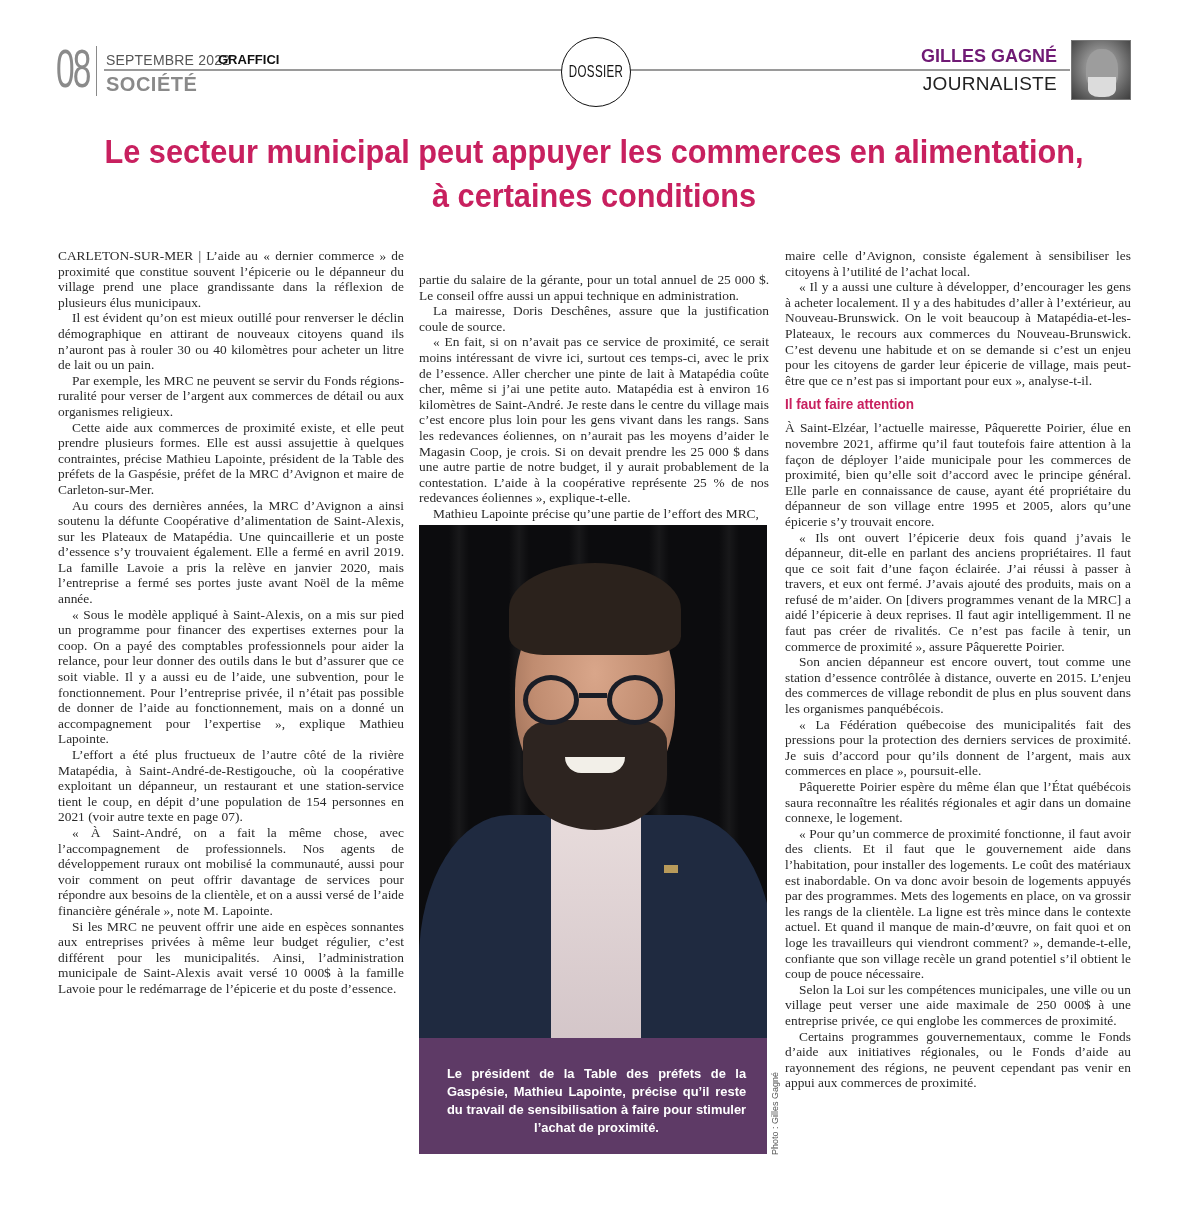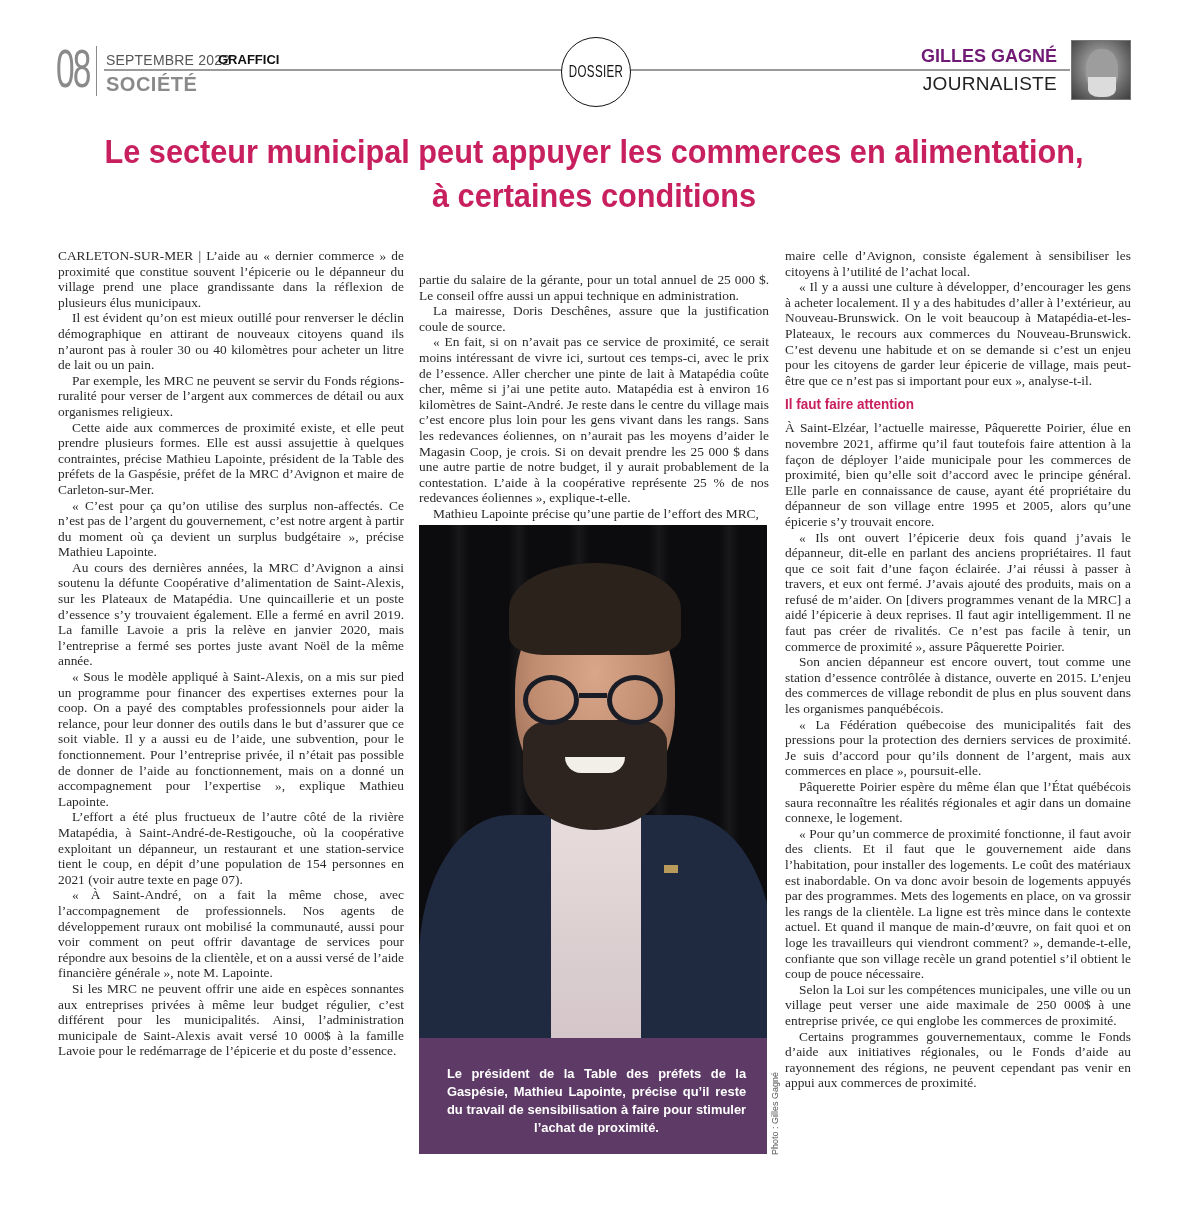--- a/index.html
+++ b/index.html
@@ -71,21 +71,20 @@
   <div class="beard"></div>
 </div>
 
 <h1 class="headline">Le secteur municipal peut appuyer les commerces en alimentation, à certaines conditions</h1>
 
 <div class="col col-1">
   <p class="noindent">CARLETON-SUR-MER | L’aide au « dernier commerce » de proximité que constitue souvent l’épicerie ou le dépanneur du village prend une place grandissante dans la réflexion de plusieurs élus municipaux.</p>
   <p>Il est évident qu’on est mieux outillé pour renverser le déclin démographique en attirant de nouveaux citoyens quand ils n’auront pas à rouler 30 ou 40 kilomètres pour acheter un litre de lait ou un pain.</p>
   <p>Par exemple, les MRC ne peuvent se servir du Fonds régions-ruralité pour verser de l’argent aux commerces de détail ou aux organismes religieux.</p>
   <p>Cette aide aux commerces de proximité existe, et elle peut prendre plusieurs formes. Elle est aussi assujettie à quelques contraintes, précise Mathieu Lapointe, président de la Table des préfets de la Gaspésie, préfet de la MRC d’Avignon et maire de Carleton-sur-Mer.</p>
-  <p>« C’est pour ça qu’on utilise des surplus non-affectés. Ce n’est pas de l’argent du gouvernement, c’est notre argent à partir du moment où ça devient un surplus budgétaire », précise Mathieu Lapointe.</p>
   <p>Au cours des dernières années, la MRC d’Avignon a ainsi soutenu la défunte Coopérative d’alimentation de Saint-Alexis, sur les Plateaux de Matapédia. Une quincaillerie et un poste d’essence s’y trouvaient également. Elle a fermé en avril 2019. La famille Lavoie a pris la relève en janvier 2020, mais l’entreprise a fermé ses portes juste avant Noël de la même année.</p>
   <p>« Sous le modèle appliqué à Saint-Alexis, on a mis sur pied un programme pour financer des expertises externes pour la coop. On a payé des comptables professionnels pour aider la relance, pour leur donner des outils dans le but d’assurer que ce soit viable. Il y a aussi eu de l’aide, une subvention, pour le fonctionnement. Pour l’entreprise privée, il n’était pas possible de donner de l’aide au fonctionnement, mais on a donné un accompagnement pour l’expertise », explique Mathieu Lapointe.</p>
   <p>L’effort a été plus fructueux de l’autre côté de la rivière Matapédia, à Saint-André-de-Restigouche, où la coopérative exploitant un dépanneur, un restaurant et une station-service tient le coup, en dépit d’une population de 154 personnes en 2021 (voir autre texte en page 07).</p>
   <p>« À Saint-André, on a fait la même chose, avec l’accompagnement de professionnels. Nos agents de développement ruraux ont mobilisé la communauté, aussi pour voir comment on peut offrir davantage de services pour répondre aux besoins de la clientèle, et on a aussi versé de l’aide financière générale », note M. Lapointe.</p>
   <p>Si les MRC ne peuvent offrir une aide en espèces sonnantes aux entreprises privées à même leur budget régulier, c’est différent pour les municipalités. Ainsi, l’administration municipale de Saint-Alexis avait versé 10 000$ à la famille Lavoie pour le redémarrage de l’épicerie et du poste d’essence.</p>
 </div>
 
 <div class="col col-2">
   <p class="noindent">partie du salaire de la gérante, pour un total annuel de 25 000 $. Le conseil offre aussi un appui technique en administration.</p>
   <p>La mairesse, Doris Deschênes, assure que la justification coule de source.</p>

